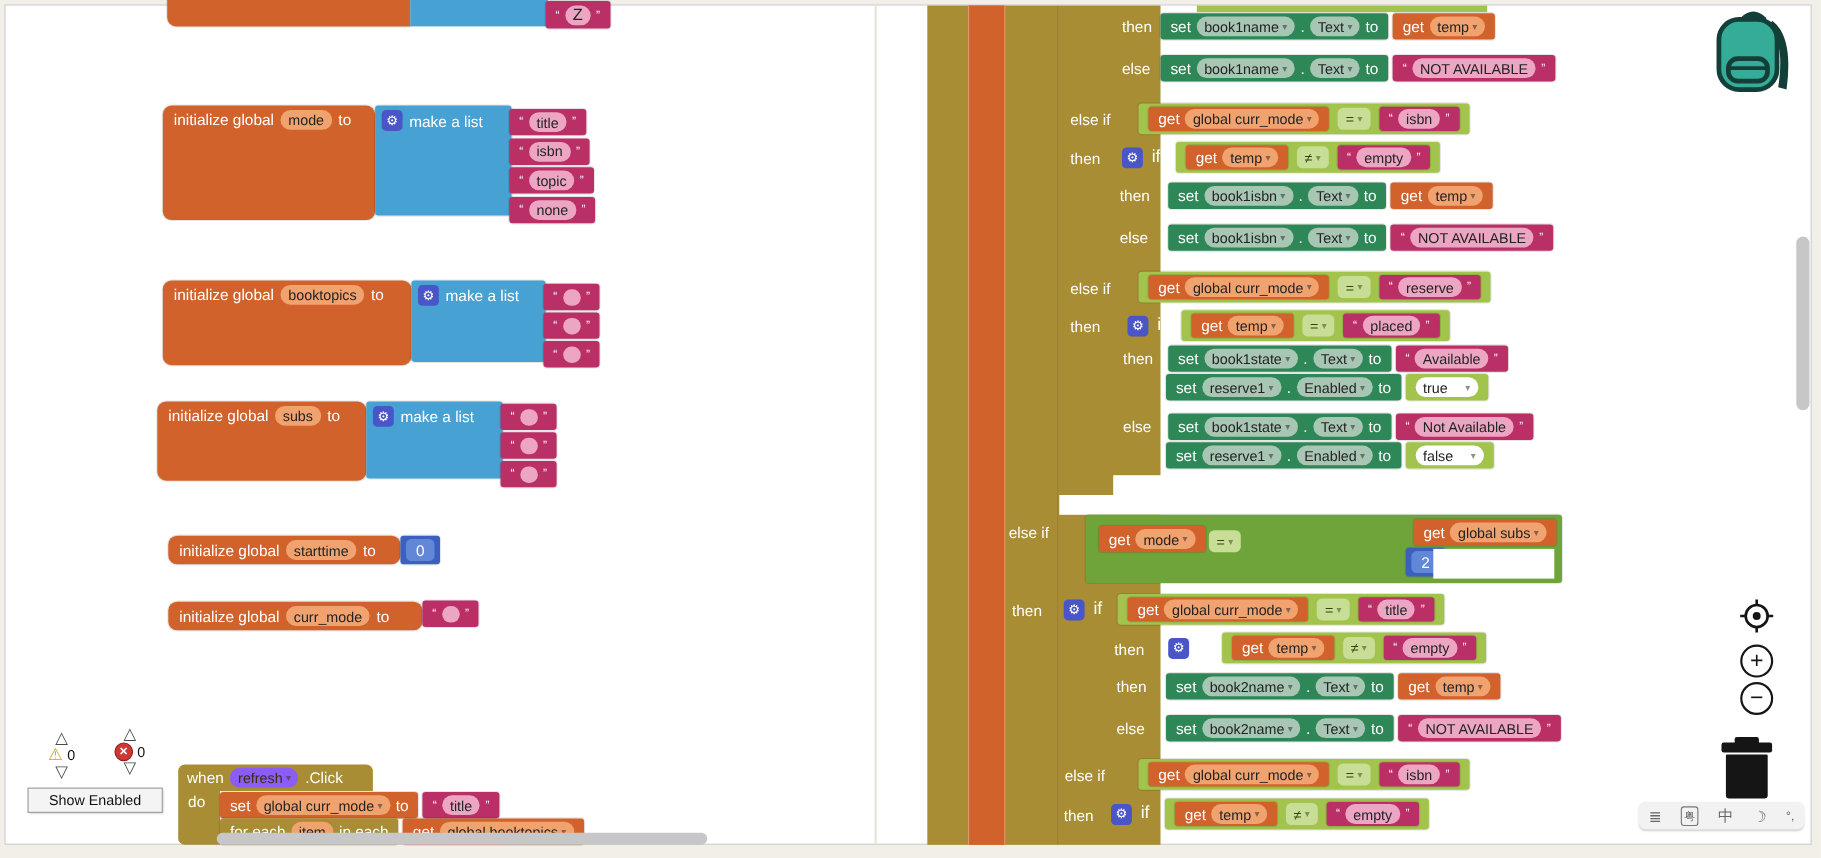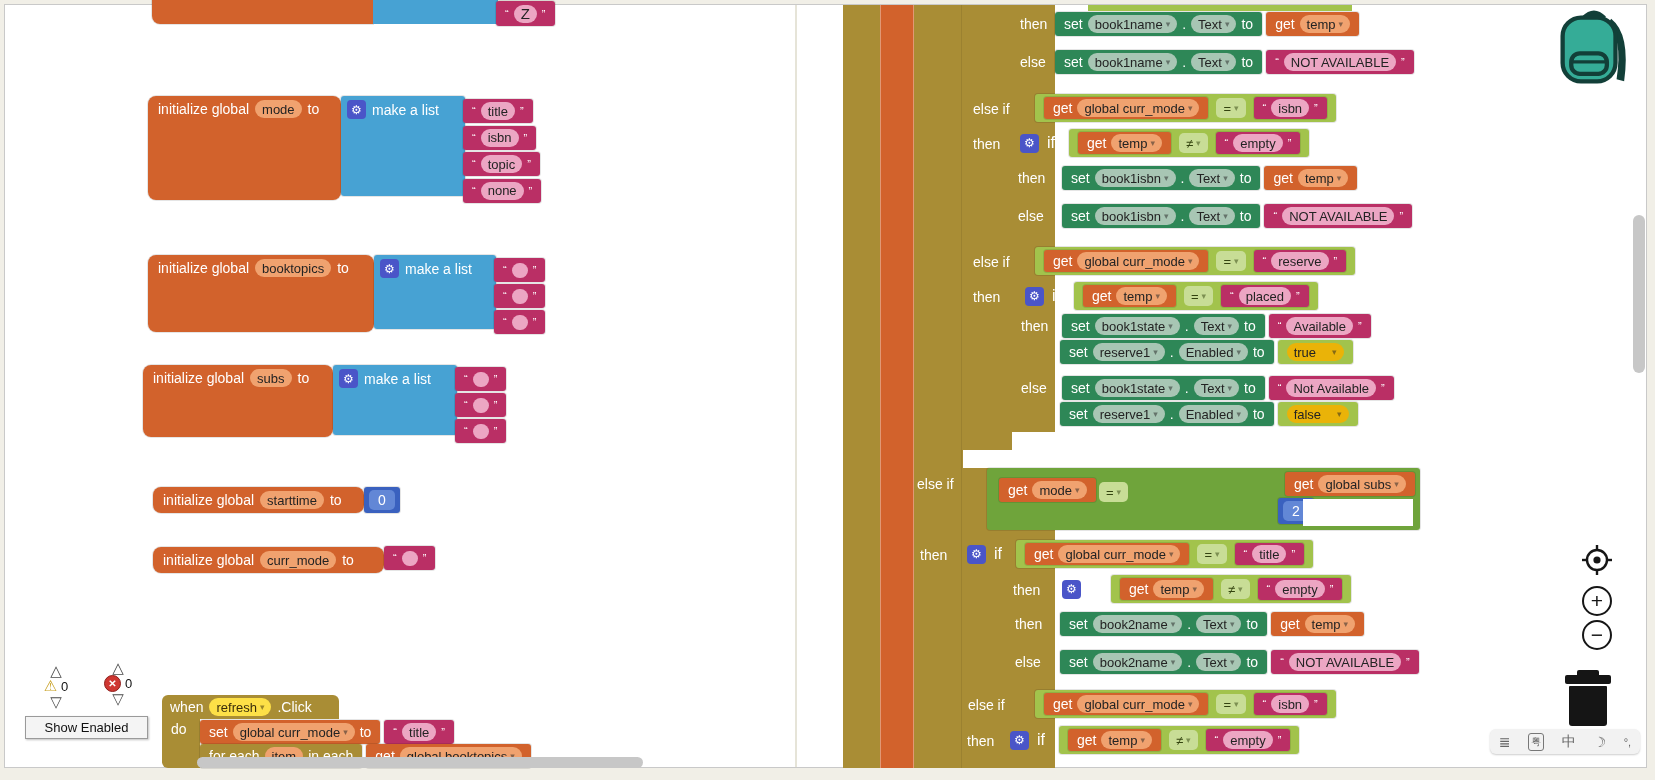--- a/index.html
+++ b/index.html
@@ -16,22 +16,22 @@
   .logicOuter .blk{height:22px;}
   .logic{background:#a2c34c;}
   .dgrn{background:#6fa43b;}
   .mathblk{background:#3a61bf;height:26px;padding:0 5px;}
   .mathfield{background:#6287d6;border-radius:5px;min-width:20px;height:20px;color:#fff;display:inline-flex;
              align-items:center;justify-content:center;font-size:14px;padding:0 3px;}
   .oval{border-radius:10px;height:18px;padding:0 7px;display:inline-flex;align-items:center;color:#232323;font-size:13px;gap:3px;white-space:nowrap;}
   .peach{background:#f0a26f;}
   .pink{background:#eca6c3;}
   .sage{background:#a8c6b4;}
-  .logicf{background:#eab308;gap:16px;}
-  .tan{background:#fde047;color:#3a2e0a;}
+  .logicf{background:#ffffff;gap:16px;}
+  .tan{background:#8b5cf6;color:#3a2e0a;}
   .emptyoval{min-width:16px;height:15px;padding:0;}
   .cmpoval{background:#c8dd96;border-radius:5px;height:20px;padding:0 7px;display:inline-flex;align-items:center;color:#33430f;font-size:13px;gap:3px;}
   .gearsq{width:19px;height:19px;border-radius:4px;background:#4a55c8;color:#fff;display:inline-flex;align-items:center;justify-content:center;font-size:12px;flex:0 0 auto;}
   .row{position:absolute;display:flex;align-items:center;gap:4px;}
   .tri{font-size:15px;color:#4a4a4a;line-height:13px;}
   .ctl-circle{width:30px;height:30px;border:2px solid #161616;border-radius:50%;display:flex;align-items:center;justify-content:center;
               font-size:21px;color:#161616;background:#fff;box-sizing:border-box;}
   #show-warnings{position:absolute;left:25px;top:716px;width:121px;height:21px;background:#f4f4f4;border:1px solid #9a9a9a;
                  box-shadow:1px 1px 2px rgba(0,0,0,.25);font-size:13px;color:#111;display:flex;align-items:center;justify-content:center;}
   #ime-bar{position:absolute;left:1490px;top:729px;width:150px;height:25px;background:#f2f2f2;border-radius:6px;

